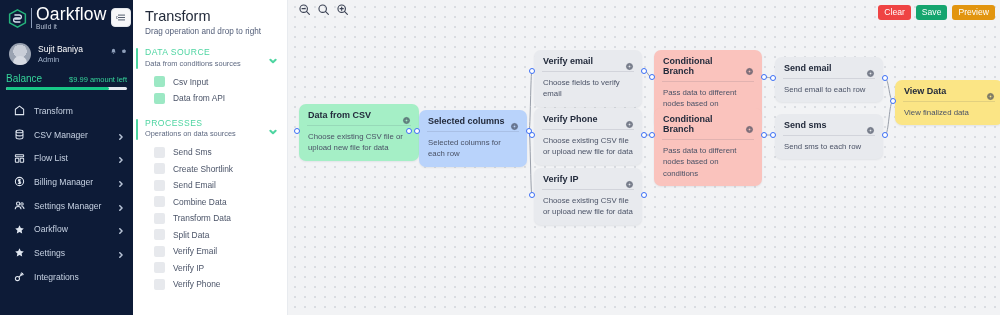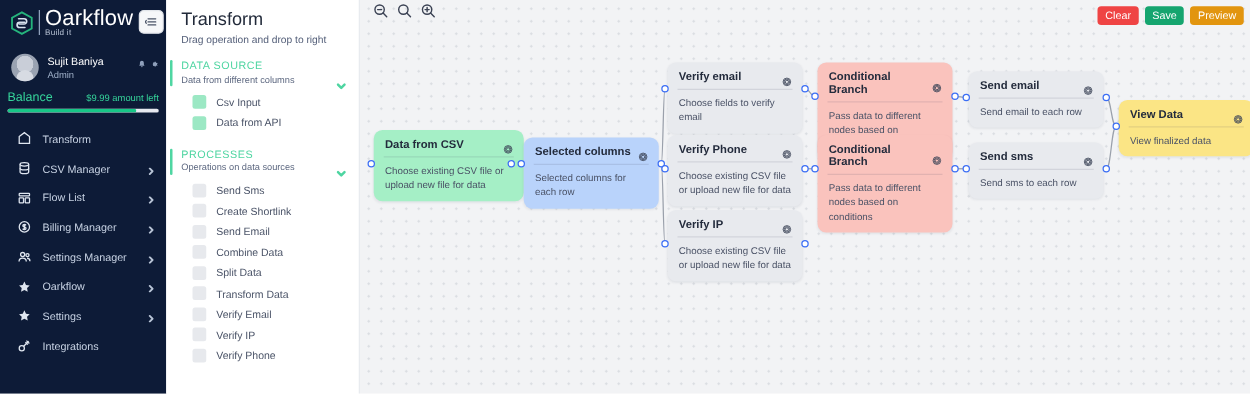--- a/index.html
+++ b/index.html
@@ -76,21 +76,21 @@
     position: absolute; left: -22px; top: 8px;
     width: 20px; height: 19px; border-radius: 4px;
     background: #f6f7f9; border: 1px solid #e3e6eb;
     display: flex; align-items: center; justify-content: center;
     cursor: pointer; z-index: 6;
   }
   .collapse-btn svg { width: 11px; height: 11px; stroke: #4b5568; stroke-width: 1.4; fill: none; }
 
   .group { margin-top: 11px; padding-left: 12px; position: relative; }
   .group-bar { position: absolute; left: 3px; top: 1px; width: 2px; height: 21px; background: #4fd6a2; border-radius: 2px; }
-  .group-head { display: flex; align-items: flex-end; padding-right: 10px; }
+  .group-head { display: flex; align-items: flex-start; padding-right: 10px; }
   .group-texts { flex: 1 1 auto; }
   .group-title { font-size: 8.6px; color: #4ed5a1; letter-spacing: .45px; }
   .group-desc { font-size: 7.4px; color: #5d6880; margin-top: 1.5px; }
   .group-chev { width: 8px; height: 8px; margin-top: 4px; cursor: pointer; }
   .group-chev svg { width: 8px; height: 8px; stroke: #4ed5a1; stroke-width: 2; fill: none; }
 
   .op-list { margin-top: 6px; }
   .op-item { display: flex; align-items: center; height: 16.5px; padding-left: 9px; cursor: grab; }
   .op-swatch { width: 11px; height: 11px; border-radius: 2px; flex: 0 0 11px; }
   .op-label { margin-left: 8px; font-size: 8.4px; color: #4b5468; white-space: nowrap; }
@@ -292,21 +292,21 @@
     <div class="ops-head">
       <div class="ops-title">Transform</div>
       <div class="ops-sub">Drag operation and drop to right</div>
     </div>
     <div id="ops-groups">
   <div class="group">
     <span class="group-bar"></span>
     <div class="group-head">
       <div class="group-texts">
         <div class="group-title">DATA SOURCE</div>
-        <div class="group-desc">Data from different columns</div>
+        <div class="group-desc">Data from conditions sources</div>
       </div>
       <span class="group-chev"><svg viewBox="0 0 8 8">
                 <path d="M1.4 2.7 4 5.3 6.6 2.7" stroke-linecap="round" stroke-linejoin="round"></path>
               </svg></span>
     </div>
     <div class="op-list">
 
         <div class="op-item">
           <span class="op-swatch" style="background:#9ce8c4"></span>
           <span class="op-label">Csv Input</span>
@@ -341,25 +341,25 @@
         <div class="op-item">
           <span class="op-swatch" style="background:#e7e9ed"></span>
           <span class="op-label">Send Email</span>
         </div>
         <div class="op-item">
           <span class="op-swatch" style="background:#e7e9ed"></span>
           <span class="op-label">Combine Data</span>
         </div>
         <div class="op-item">
           <span class="op-swatch" style="background:#e7e9ed"></span>
+          <span class="op-label">Transform Data</span>
+        </div>
+        <div class="op-item">
+          <span class="op-swatch" style="background:#e7e9ed"></span>
           <span class="op-label">Split Data</span>
-        </div>
-        <div class="op-item">
-          <span class="op-swatch" style="background:#e7e9ed"></span>
-          <span class="op-label">Transform Data</span>
         </div>
         <div class="op-item">
           <span class="op-swatch" style="background:#e7e9ed"></span>
           <span class="op-label">Verify Email</span>
         </div>
         <div class="op-item">
           <span class="op-swatch" style="background:#e7e9ed"></span>
           <span class="op-label">Verify IP</span>
         </div>
         <div class="op-item">

